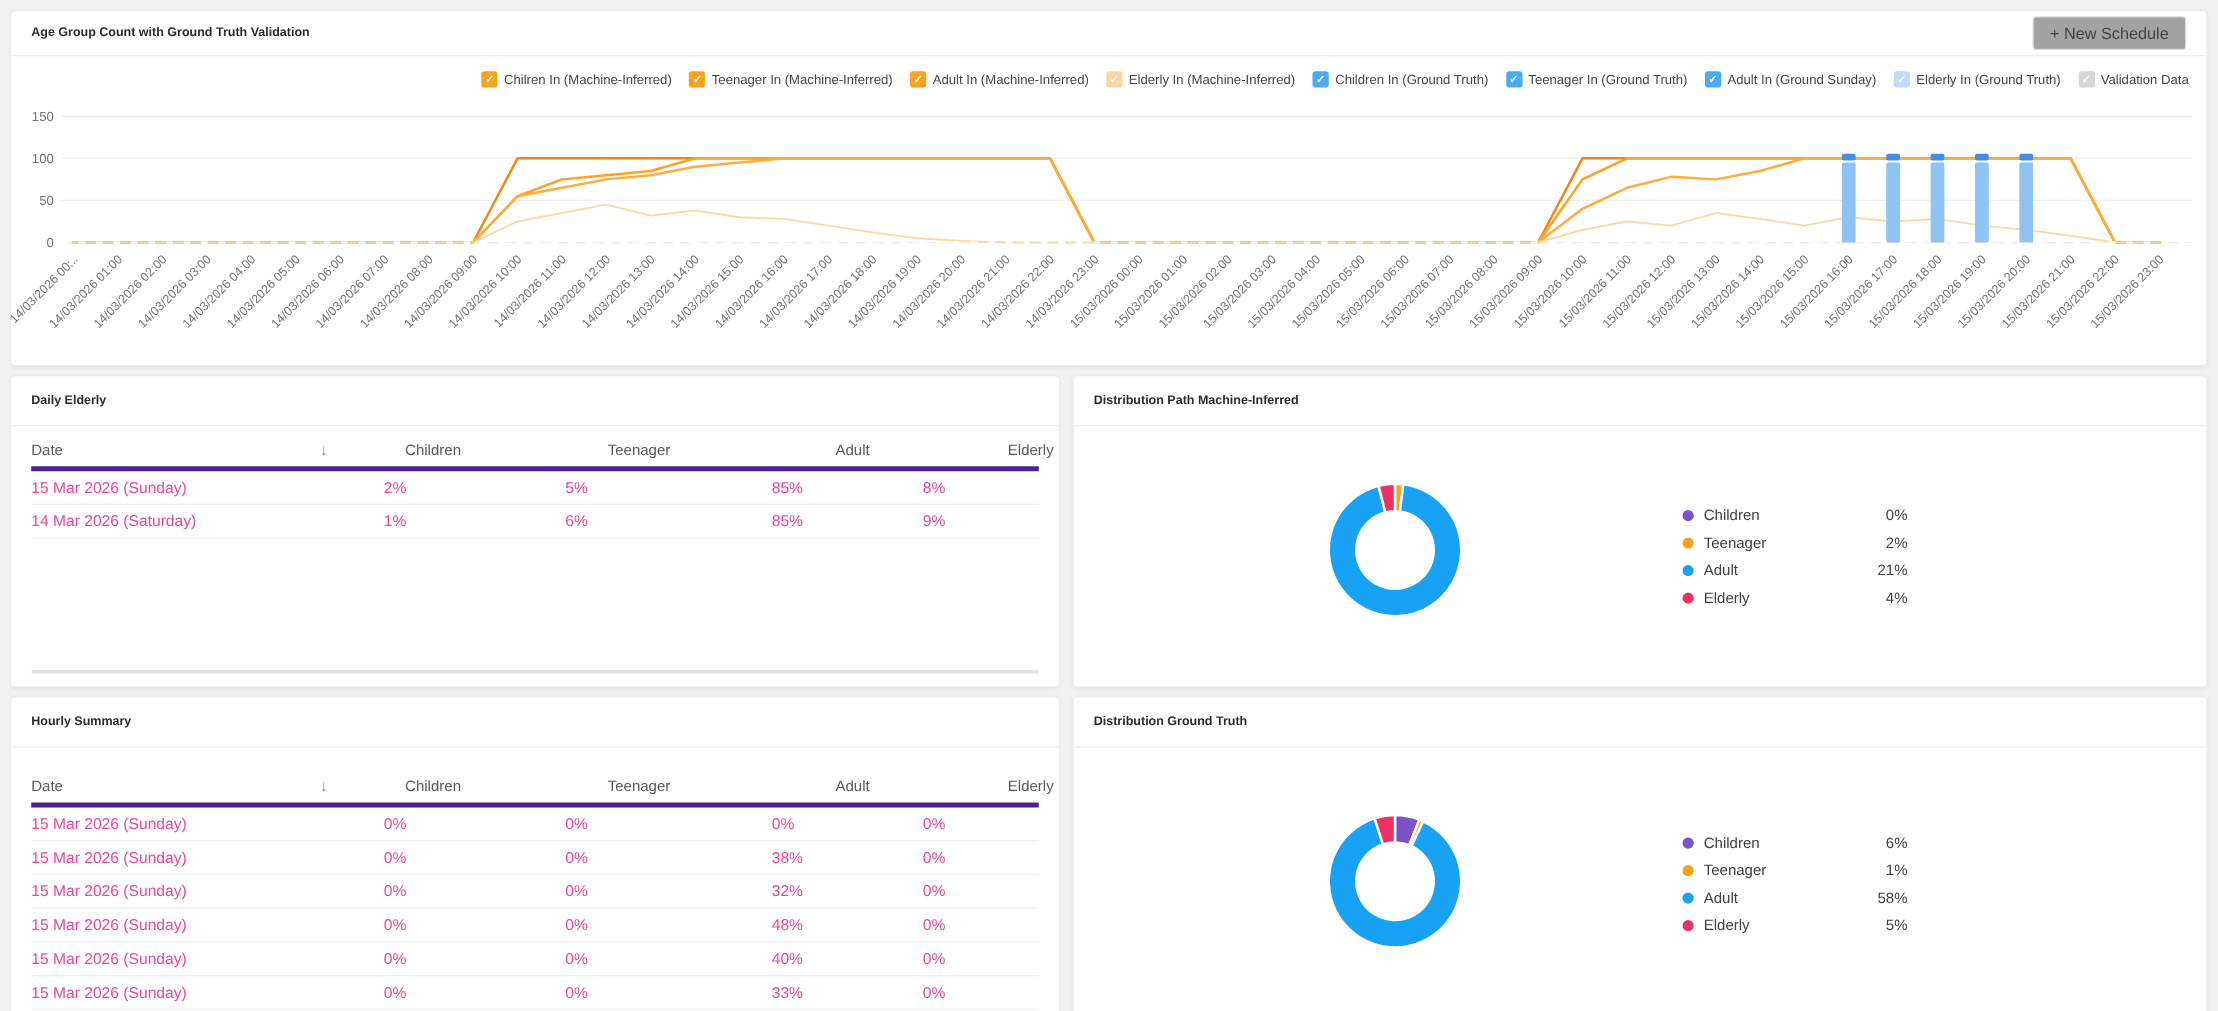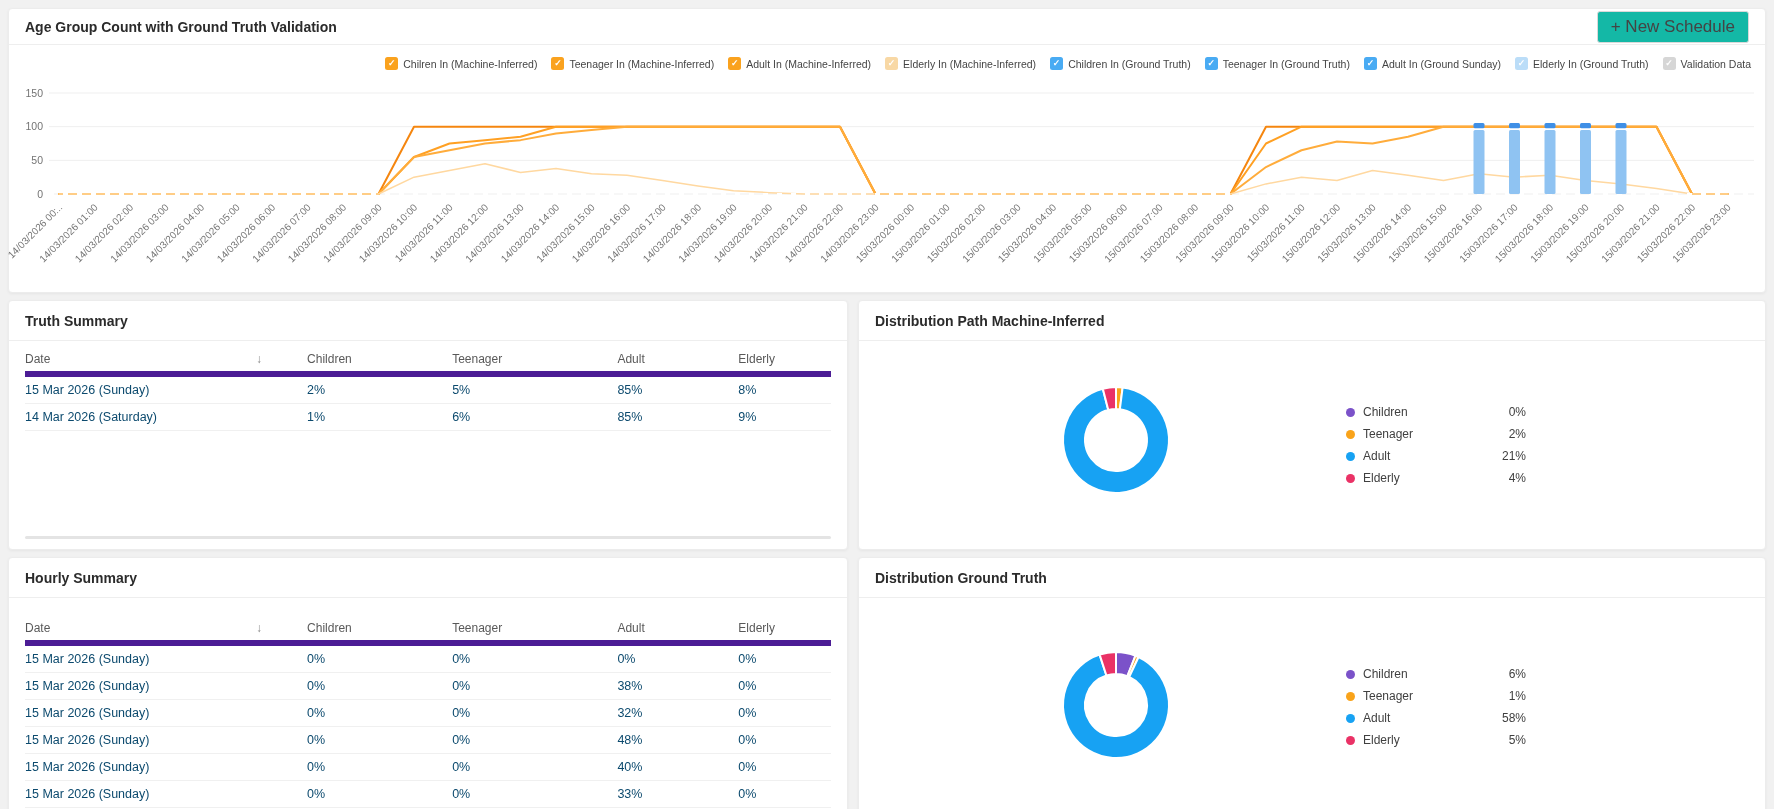--- a/index.html
+++ b/index.html
@@ -3,45 +3,45 @@
 <meta charset="utf-8">
 <style>
   * { margin:0; padding:0; box-sizing:border-box; }
   html,body { width:1774px; height:809px; }
   body { font-family:"Liberation Sans", sans-serif; background:#f1f1f1; overflow:hidden; }
   .page { position:relative; width:1774px; height:809px; background:#f1f1f1; overflow:hidden; }
   .card { position:absolute; background:#fff; border:1px solid #ececec; border-radius:4px;
           box-shadow:0 1px 3px rgba(0,0,0,.05); }
   .card-header { position:absolute; left:0; top:0; right:0; height:40px; display:flex;
                  align-items:center; padding:0 16px; border-bottom:1px solid #eeeeee; }
-  .card-title { font-size:14px; font-weight:700; color:#2b2b2b; }
+  .card-title { font-size:10px; font-weight:700; color:#2b2b2b; }
   #top-card { left:8px; top:8px; width:1758px; height:285px; }
   #top-card .card-header { height:36px; }
-  .btn { margin-left:auto; background:#14b8a6; border:1px solid #d9d9d9; border-radius:3px;
-         padding:5px 13px; font-size:17px; color:#444; cursor:pointer; font-family:inherit; }
+  .btn { margin-left:auto; background:#a3a3a3; border:1px solid #d9d9d9; border-radius:3px;
+         padding:5px 13px; font-size:13px; color:#444; cursor:pointer; font-family:inherit; }
   
   .chart-legend { position:absolute; top:48px; right:14px; display:flex; align-items:center; gap:14px; }
   .leg-item { display:flex; align-items:center; gap:5px; cursor:pointer; }
   .leg-cb { width:13px; height:13px; border-radius:2.5px; display:flex; align-items:center;
             justify-content:center; color:#fff; font-size:9px; font-weight:bold; line-height:1; }
   .leg-lbl { font-size:10.5px; color:#454545; white-space:nowrap; }
   #main-chart { position:absolute; left:0; top:64px; overflow:visible; }
   #main-chart text { font-family:"Liberation Sans", sans-serif; }
   
   #daily-card  { left:8px;   top:300px; width:840px; height:250px; }
   #mi-card     { left:858px; top:300px; width:908px; height:250px; }
   #hourly-card { left:8px;   top:557px; width:840px; height:260px; }
   #gt-card     { left:858px; top:557px; width:908px; height:260px; }
   .t-wrap { position:absolute; left:16px; right:16px; top:46px; }
   #hourly-card .t-wrap { top:58px; }
   .t-head, .t-row { display:grid; grid-template-columns:35% 18% 20.5% 15% 11.5%; align-items:center; }
-  .t-head { height:30px; border-bottom:6px solid #4c1d95; }
+  .t-head { height:30px; border-bottom:4px solid #4c1d95;gap:17px; }
   .t-head .t-cell { font-size:12px; color:#595959; }
   .t-row { height:27px; border-bottom:1px solid #f0f0f0; }
-  .t-row .t-cell { font-size:12.5px; color:#0c4a6e; }
+  .t-row .t-cell { font-size:12.5px; color:#ec4899; }
   .t-cell.first { display:flex; align-items:center; }
   .sort-icon { margin-left:auto; margin-right:45px; color:#8c8c8c; font-size:12px; }
   .hscroll { position:absolute; left:16px; right:16px; bottom:10px; height:3px;
              background:#e4e4e4; border-radius:2px; cursor:pointer; }
   
   .donut-svg { position:absolute; left:192px; overflow:visible; }
   #mi-donut { top:74px; } #gt-donut { top:82px; }
   .donut-legend { position:absolute; left:487px; width:180px; }
   #mi-card .donut-legend { top:100px; } #gt-card .donut-legend { top:105px; }
   .dl-row { display:flex; align-items:center; height:22px; cursor:pointer; }
@@ -167,21 +167,21 @@
         <rect x="1535.5" y="49.96333333333334" width="11" height="5.386666666666656" rx="1.5" fill="#3F8FE6"></rect>
         <rect x="1571" y="57.03333333333333" width="11" height="63.96666666666667" rx="1.5" fill="#8FC3F2"></rect>
         <rect x="1571" y="49.96333333333334" width="11" height="5.386666666666656" rx="1.5" fill="#3F8FE6"></rect>
         <rect x="1606.5" y="57.03333333333333" width="11" height="63.96666666666667" rx="1.5" fill="#8FC3F2"></rect>
         <rect x="1606.5" y="49.96333333333334" width="11" height="5.386666666666656" rx="1.5" fill="#3F8FE6"></rect>
       </svg>
   </section>
 
   <section class="card" id="daily-card">
     <div class="card-header">
-      <span class="card-title">Truth Summary</span>
+      <span class="card-title">Daily Elderly</span>
     </div>
     <div class="t-wrap" id="daily-table">
         <div class="t-head">
           <div class="t-cell first">
             <span>Date</span>
             <span class="sort-icon">↓</span>
           </div>
           <div class="t-cell"><span>Children</span></div>
           <div class="t-cell"><span>Teenager</span></div>
           <div class="t-cell"><span>Adult</span></div>

